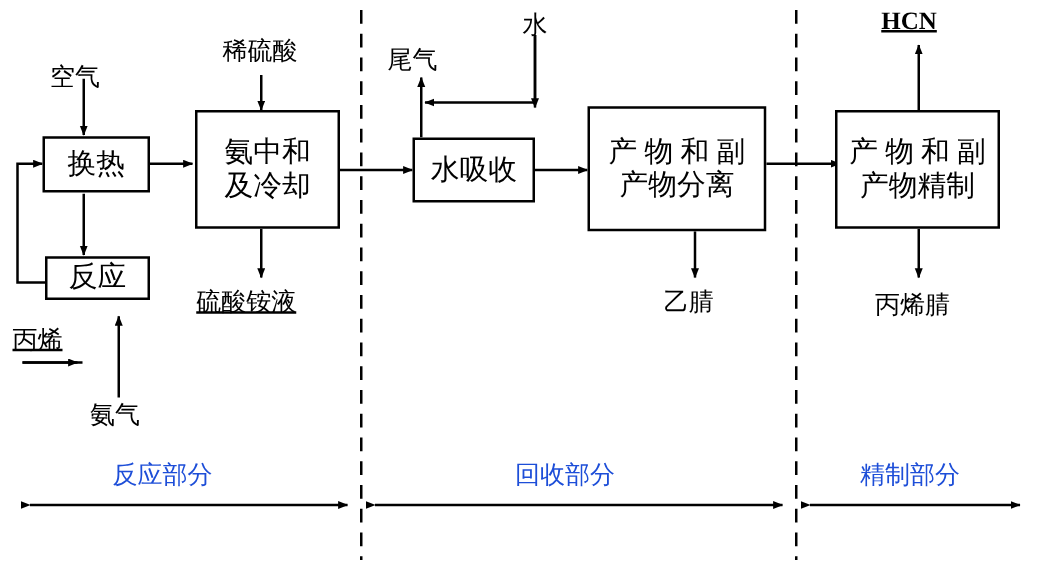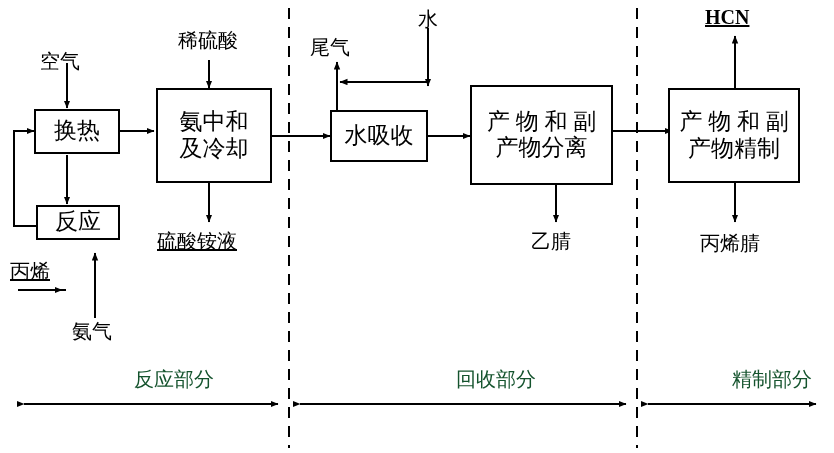--- a/index.html
+++ b/index.html
@@ -35,23 +35,22 @@
     color: #000;
     white-space: pre;
     text-align: center;
   }
   .lbl.bold {
     font-weight: bold;
   }
   .seg {
     position: absolute;
     font-size: 20px;
-    color: #14532d;
+    color: #1d4ed8;
     white-space: pre;
-    margin-left: 44px;
   }
   svg.overlay {
     position: absolute;
     left: 0;
     top: 0;
     width: 834px;
     height: 453px;
     pointer-events: none;
   }
   .dash {

